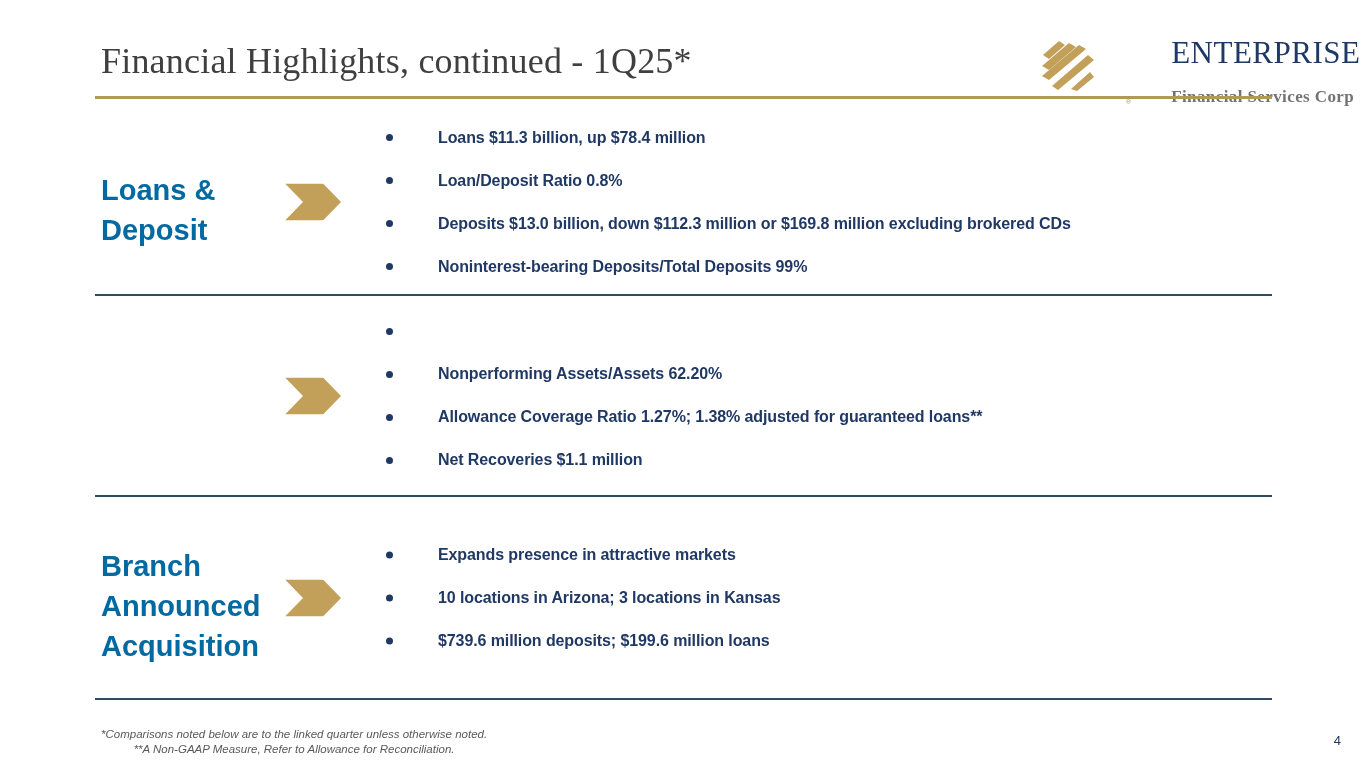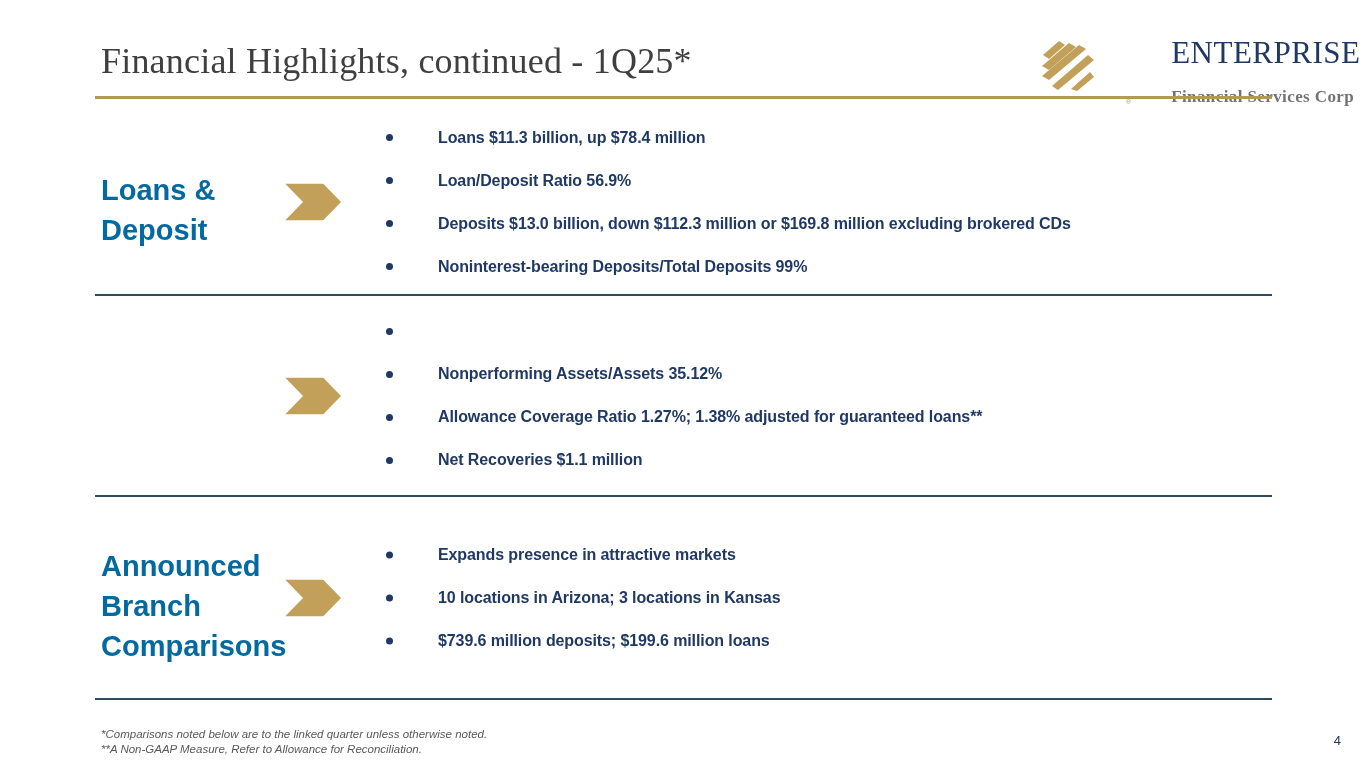--- a/index.html
+++ b/index.html
@@ -135,20 +135,21 @@
 
   
   .footnotes {
     position: absolute;
     left: 101px;
     top: 727px;
     font-style: italic;
     font-size: 11.5px;
     line-height: 15px;
     color: #595959;
+    text-align: center;
   }
   .page-number {
     position: absolute;
     right: 24px;
     top: 733px;
     font-size: 13px;
     color: #1f3864;
   }
 </style>
 </head>
@@ -185,21 +186,21 @@
     <svg class="chevron" viewBox="0 0 56 37" xmlns="http://www.w3.org/2000/svg">
       <polygon points="0,0 38,0 56,18.5 38,37 0,37 18,18.5" fill="#c2a05a"></polygon>
     </svg>
     <ul class="bullets">
       <li>
           <span class="dot"></span>
           <span class="btxt">Loans $11.3 billion, up $78.4 million</span>
         </li>
       <li>
           <span class="dot"></span>
-          <span class="btxt">Loan/Deposit Ratio 56.9%</span>
+          <span class="btxt">Loan/Deposit Ratio 0.8%</span>
         </li>
       <li>
           <span class="dot"></span>
           <span class="btxt">Deposits $13.0 billion, down $112.3 million or $169.8 million excluding brokered CDs</span>
         </li>
       <li>
           <span class="dot"></span>
           <span class="btxt">Noninterest-bearing Deposits/Total Deposits 99%</span>
         </li>
     </ul>
@@ -208,38 +209,38 @@
   <section class="row row-2">
     <svg class="chevron" viewBox="0 0 56 37" xmlns="http://www.w3.org/2000/svg">
       <polygon points="0,0 38,0 56,18.5 38,37 0,37 18,18.5" fill="#c2a05a"></polygon>
     </svg>
     <ul class="bullets">
       <li>
           <span class="dot"></span>
         </li>
       <li>
           <span class="dot"></span>
-          <span class="btxt">Nonperforming Assets/Assets 35.12%</span>
+          <span class="btxt">Nonperforming Assets/Assets 62.20%</span>
         </li>
       <li>
           <span class="dot"></span>
           <span class="btxt">Allowance Coverage Ratio 1.27%; 1.38% adjusted for guaranteed loans**</span>
         </li>
       <li>
           <span class="dot"></span>
           <span class="btxt">Net Recoveries $1.1 million</span>
         </li>
     </ul>
   </section>
 
   <section class="row row-3">
     <div class="heading">
+      <span>Branch</span>
       <span>Announced</span>
-      <span>Branch</span>
-      <span>Comparisons</span>
+      <span>Acquisition</span>
     </div>
     <svg class="chevron" viewBox="0 0 56 37" xmlns="http://www.w3.org/2000/svg">
       <polygon points="0,0 38,0 56,18.5 38,37 0,37 18,18.5" fill="#c2a05a"></polygon>
     </svg>
     <ul class="bullets">
       <li>
           <span class="dot"></span>
           <span class="btxt">Expands presence in attractive markets</span>
         </li>
       <li>

